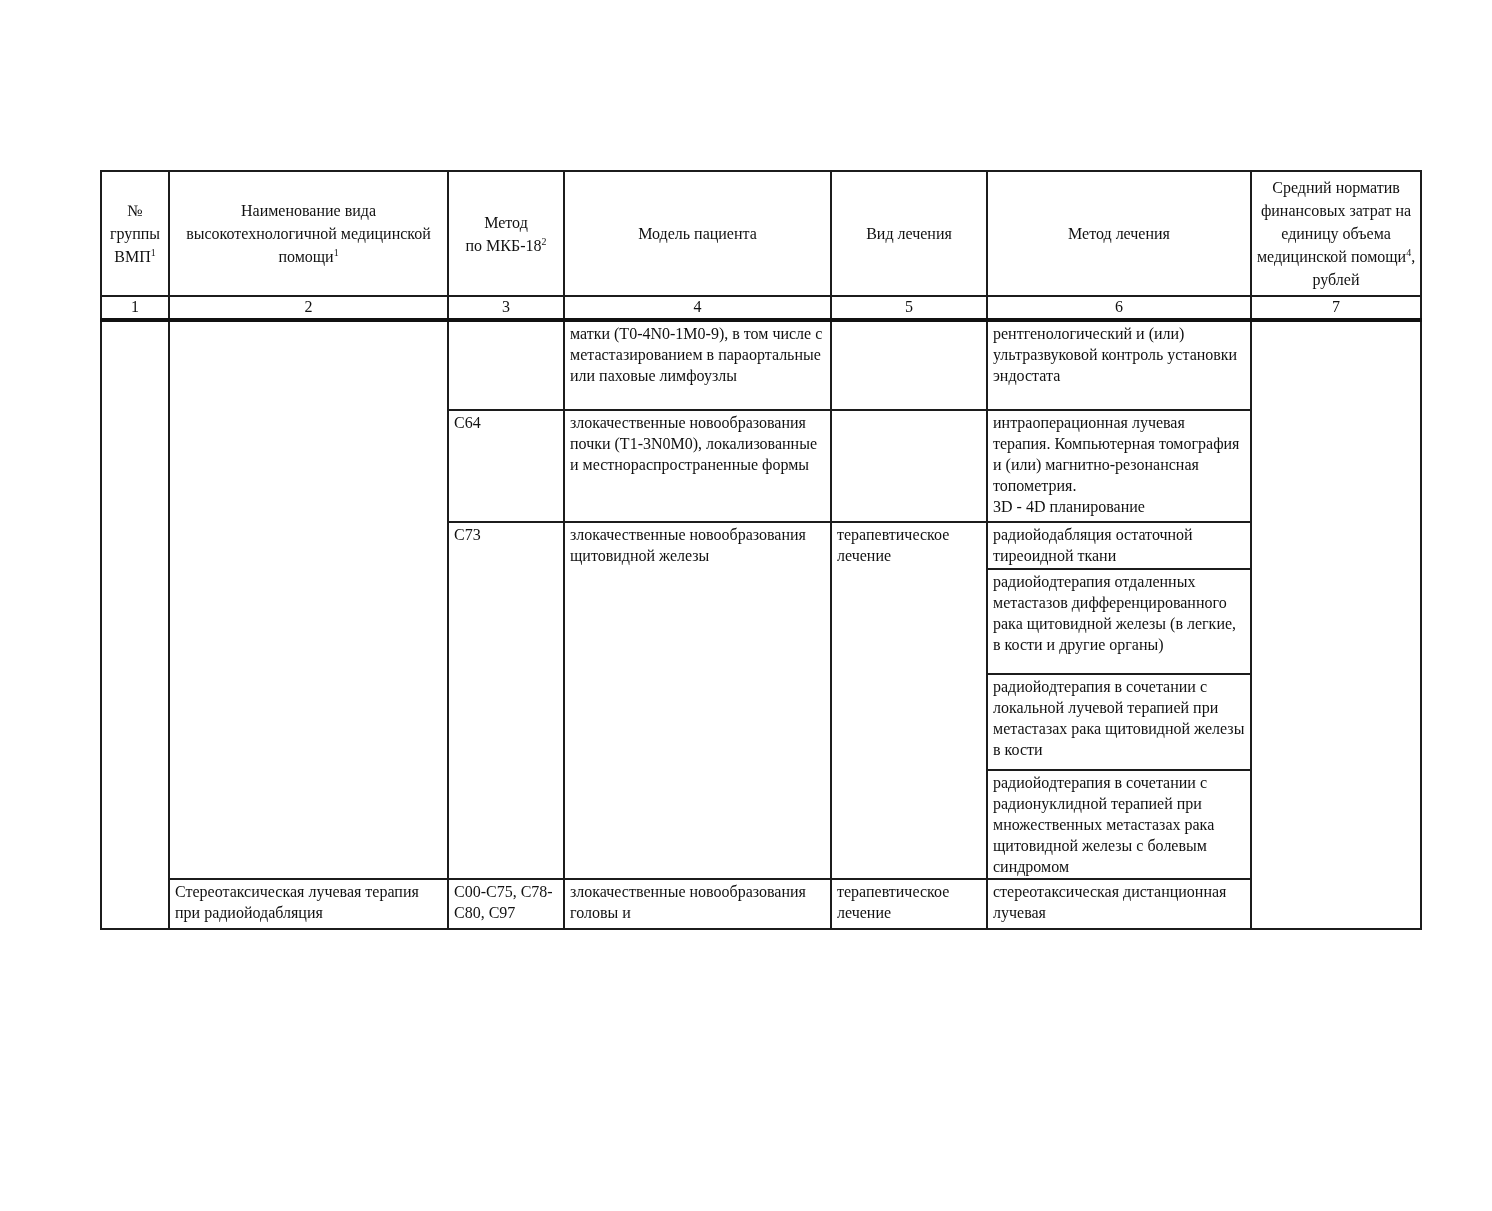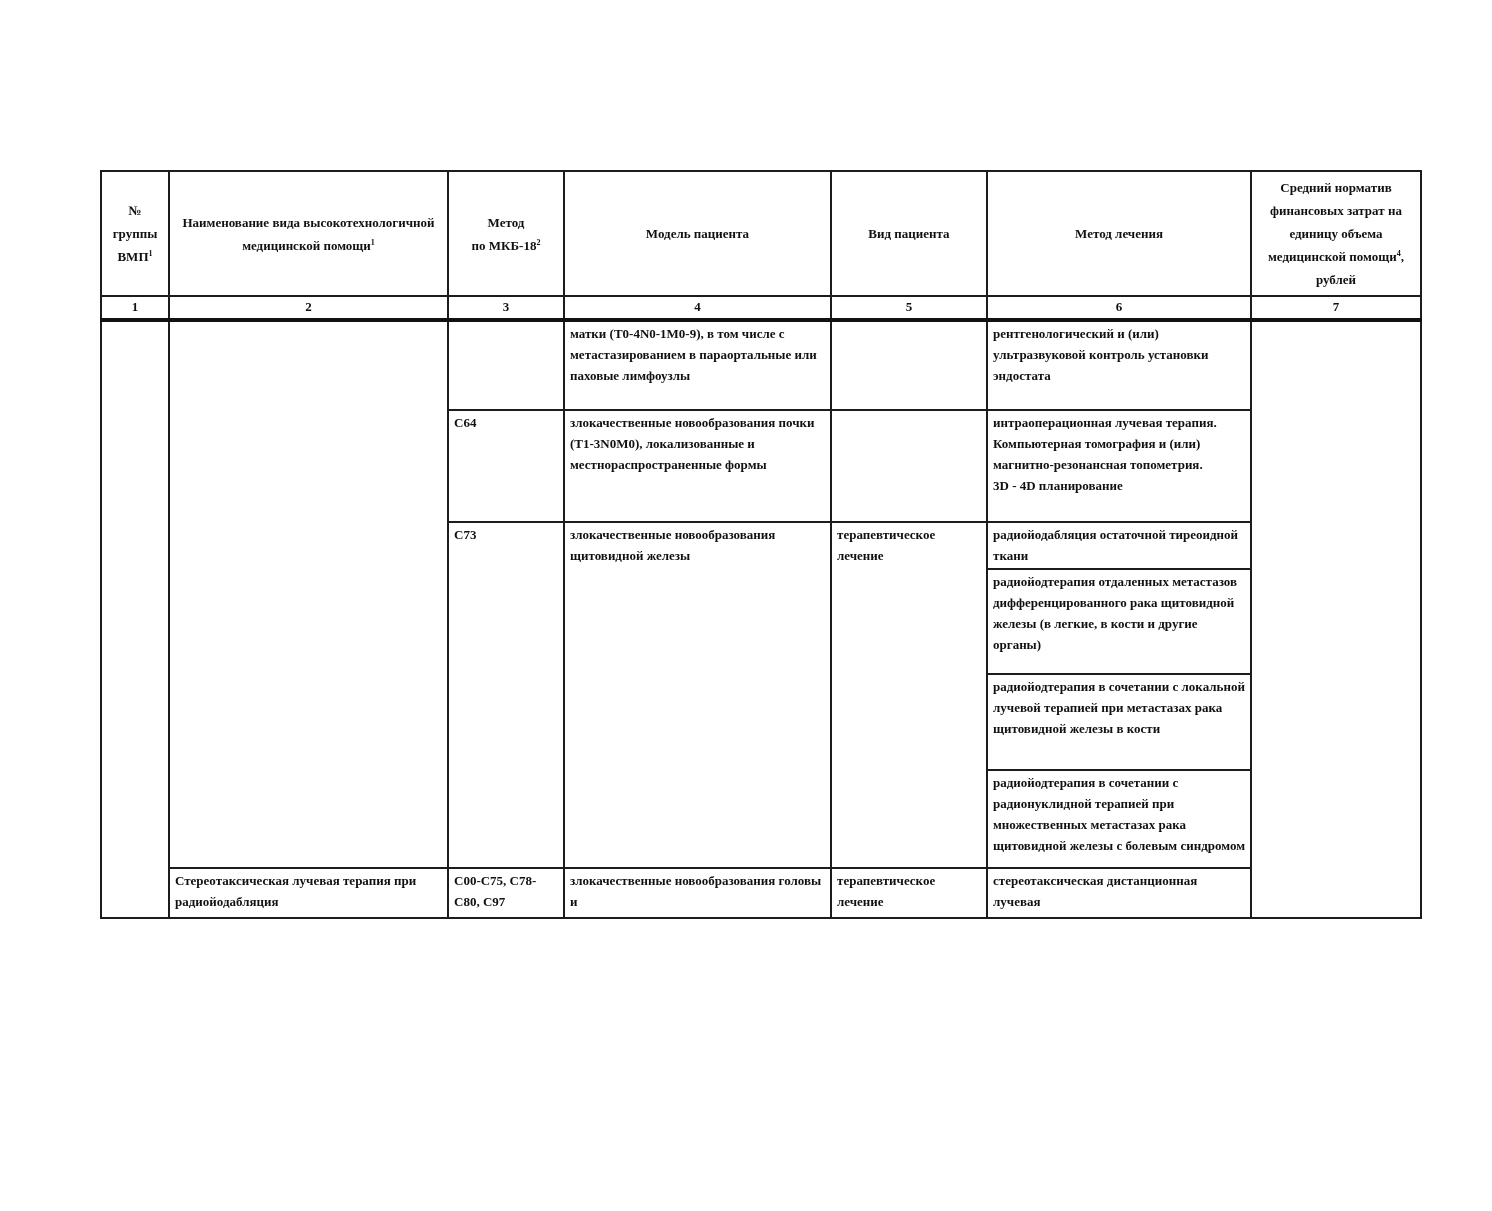--- a/index.html
+++ b/index.html
@@ -26,23 +26,23 @@
   table.vmp col.c2 { width: 279px; }
   table.vmp col.c3 { width: 116px; }
   table.vmp col.c4 { width: 267px; }
   table.vmp col.c5 { width: 156px; }
   table.vmp col.c6 { width: 264px; }
   table.vmp col.c7 { width: 170px; }
 
   table.vmp th, table.vmp td {
     border: 2px solid #1c1c1c;
     padding: 1px 5px;
-    font-size: 13px;
+    font-size: 16px;
     line-height: 21px;
-    font-weight: bold;
+    font-weight: normal;
     vertical-align: top;
     text-align: left;
     white-space: pre-line;
     overflow: hidden;
   }
   table.vmp th {
     text-align: center;
     vertical-align: middle;
     line-height: 23px;
     padding: 4px 4px;
@@ -82,21 +82,21 @@
       <col class="c6">
       <col class="c7">
   </colgroup>
 
   <tbody>
       <tr class="r-head">
     <th><span>№ группы ВМП</span><sup>1</sup></th>
     <th><span>Наименование вида высокотехнологичной медицинской помощи</span><sup>1</sup></th>
     <th><span>Метод</span><br><span>по МКБ-18</span><sup>2</sup></th>
     <th><span>Модель пациента</span></th>
-    <th><span>Вид пациента</span></th>
+    <th><span>Вид лечения</span></th>
     <th><span>Метод лечения</span></th>
     <th><span>Средний норматив финансовых затрат на единицу объема медицинской помощи</span><sup>4</sup><span>, рублей</span></th>
   </tr>
 
   <tr class="r-num">
     <td>1</td>
     <td>2</td>
     <td>3</td>
     <td>4</td>
     <td>5</td>

